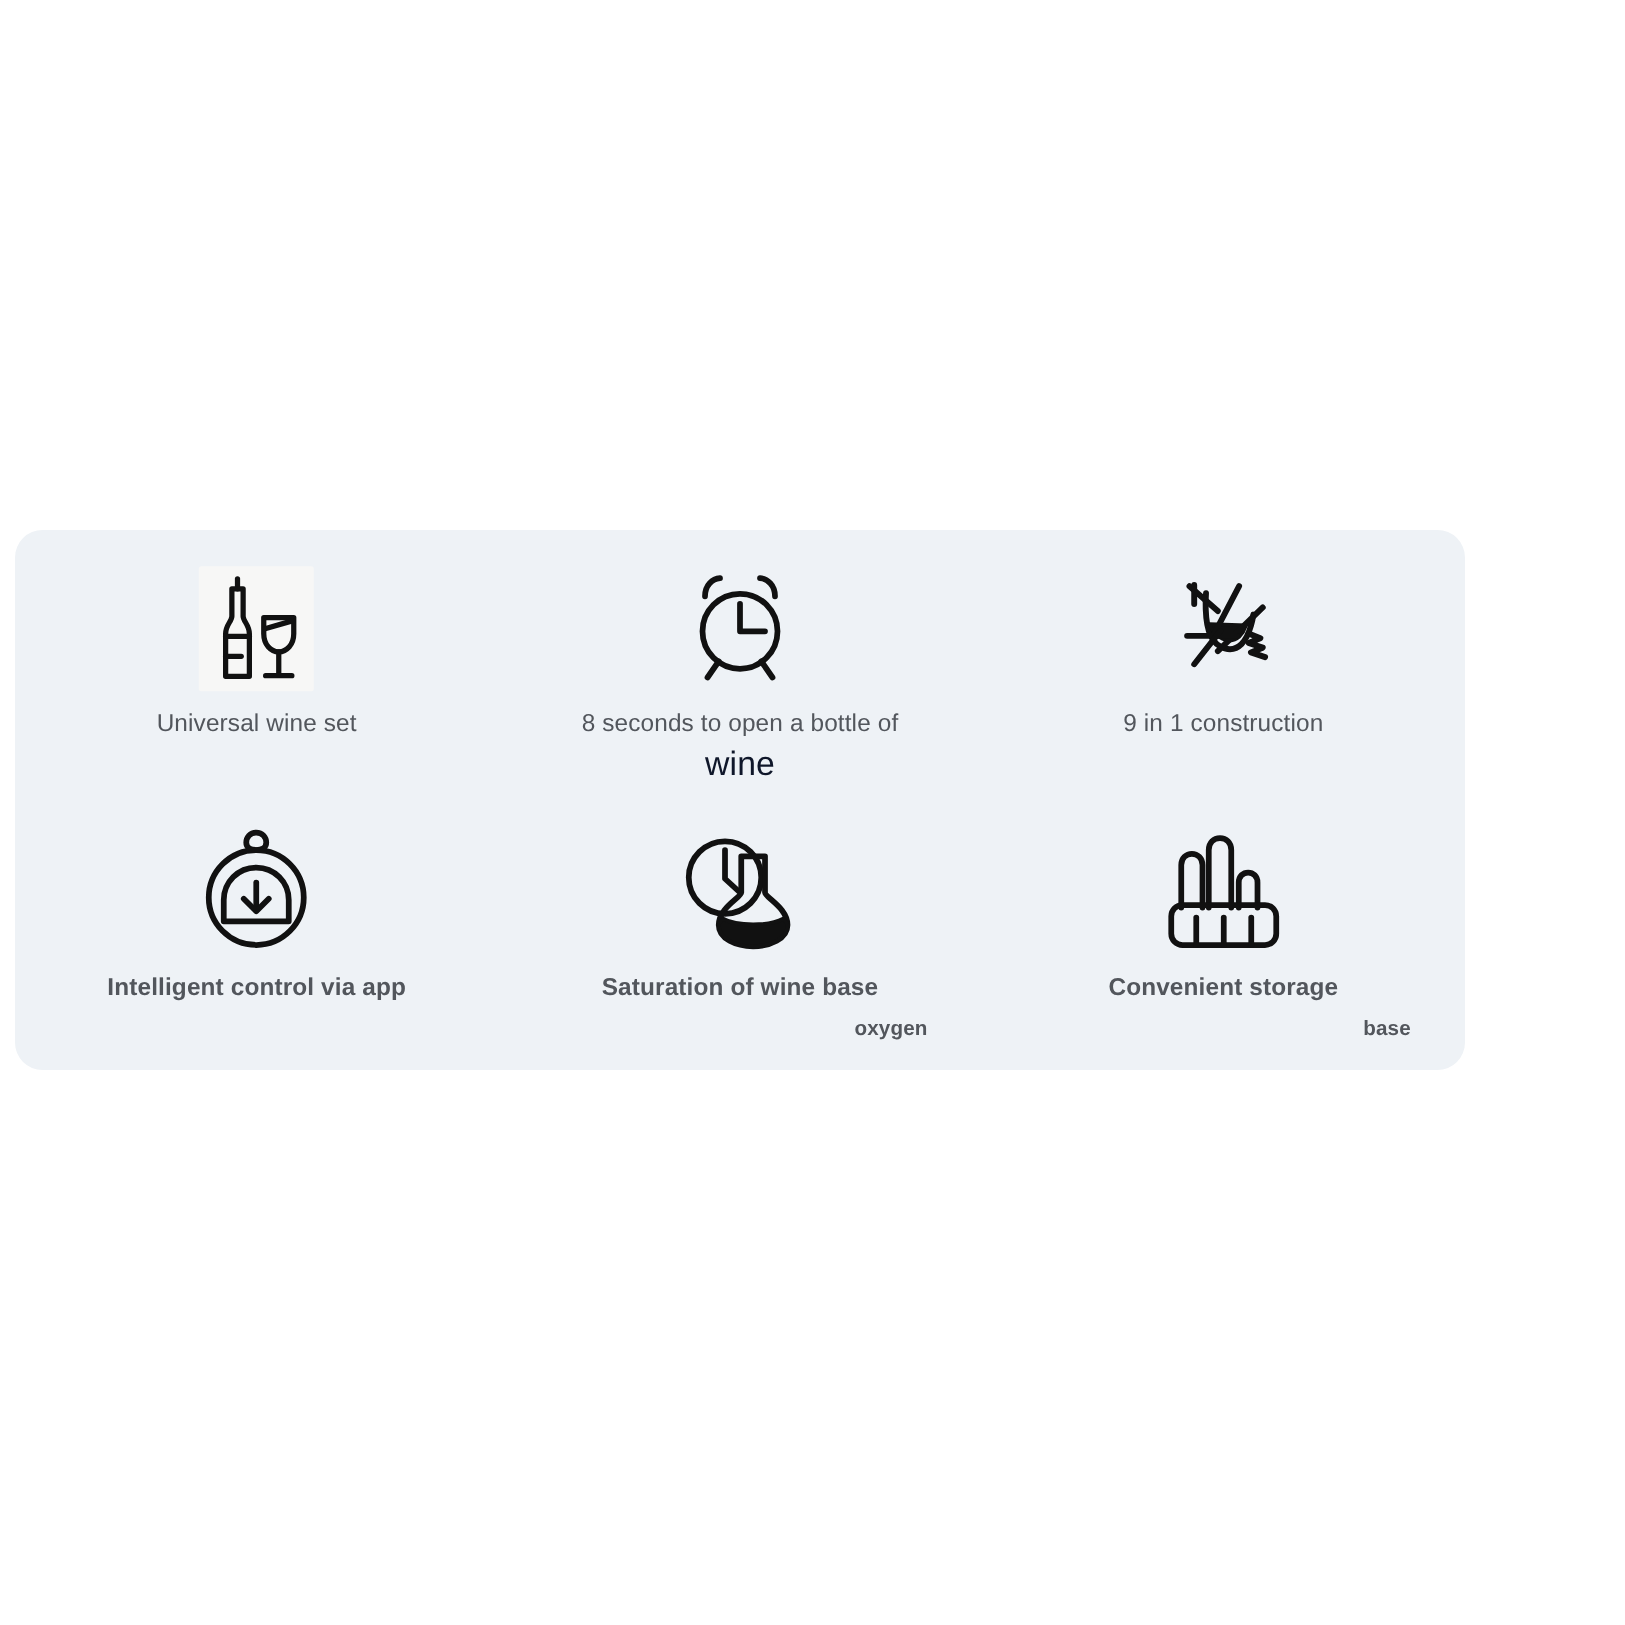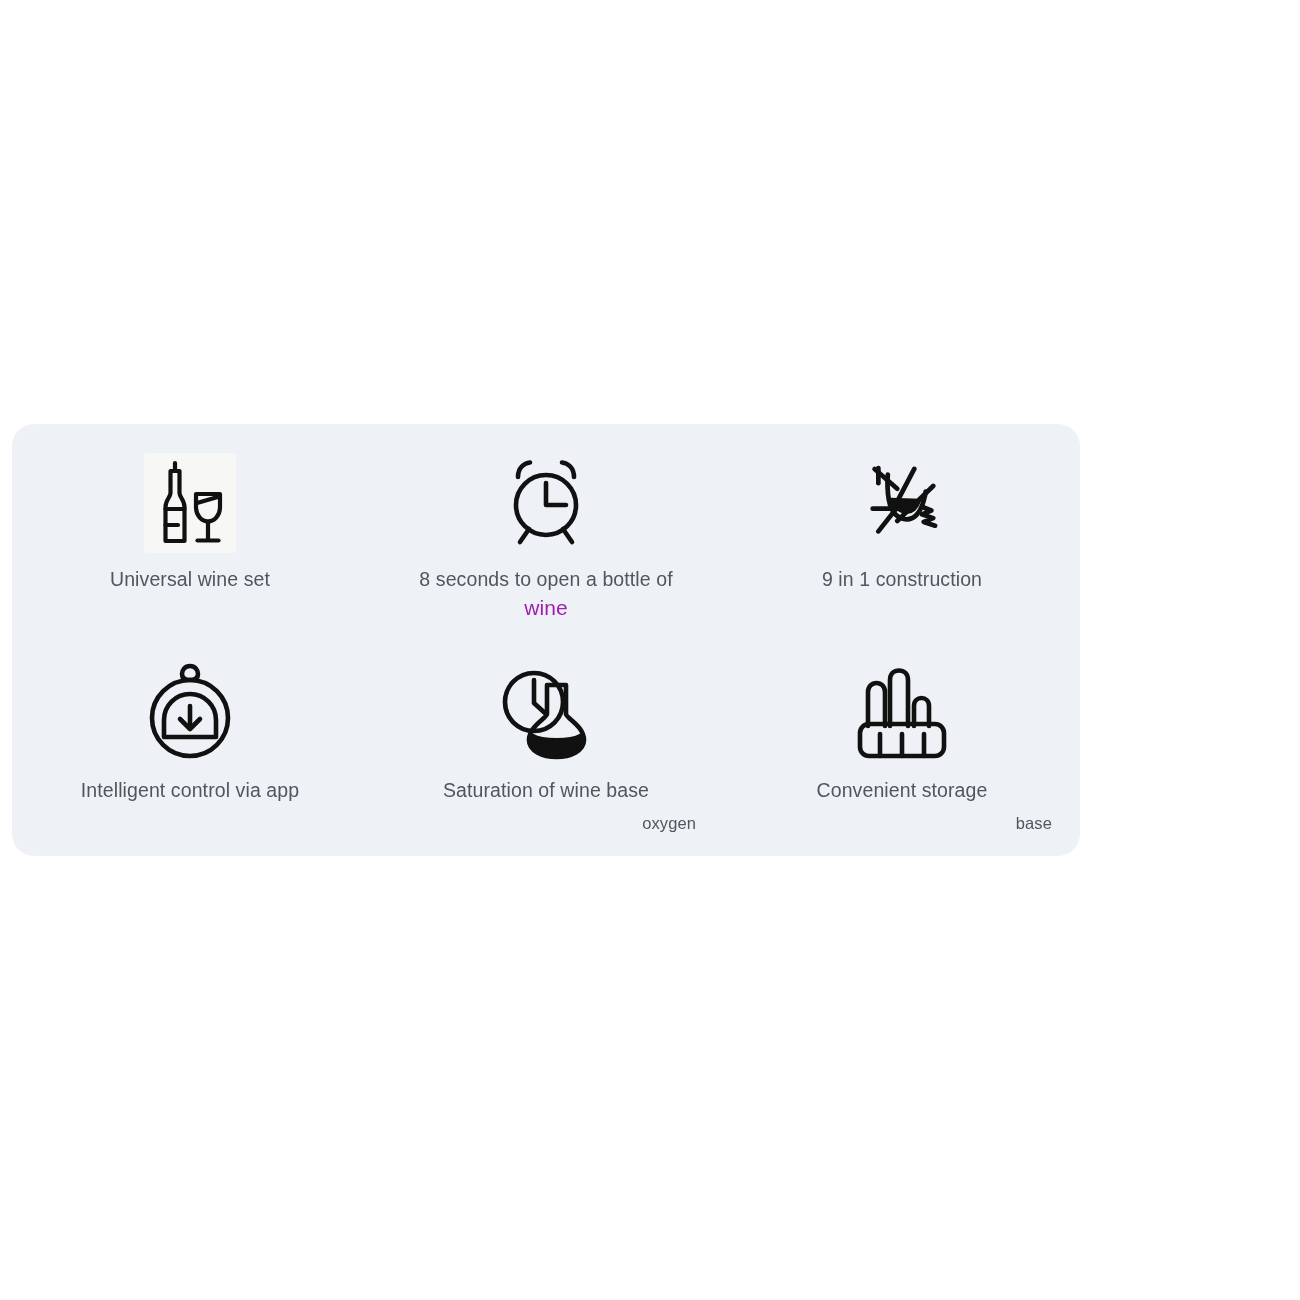--- a/index.html
+++ b/index.html
@@ -13,21 +13,21 @@
     background: #ffffff;
     font-family: "Liberation Sans", sans-serif;
     overflow: hidden;
     position: relative;
   }
 
   #features-card {
     position: absolute;
     left: 12px;
     top: 424px;
-    width: 1068px;
+    width: 1160px;
     height: 432px;
     background: #eef2f6;
     border-radius: 22px;
     box-sizing: border-box;
   }
 
   .grid {
     position: absolute;
     inset: 0;
     display: grid;
@@ -77,30 +77,30 @@
     color: #52565c;
     font-size: 19.5px;
     line-height: 1.25;
     letter-spacing: 0.1px;
   }
   .label-2 {
     display: block;
     margin-top: 4px;
   }
   .label-2.emph {
-    color: #a21caf;
-    font-size: 21px;
+    color: #0f172a;
+    font-size: 27px;
   }
   .label-2.small {
     color: #52565c;
     font-size: 16.5px;
     margin-top: 11px;
     text-align: right;
   }
-  .feature.row2 .label { margin-top: 18px; }
+  .feature.row2 .label { margin-top: 18px; font-weight: bold; }
 </style>
 </head>
 <body>
 
 <div id="features-card">
   <div class="grid">
 
     <div class="feature row1">
       <div class="icon-wrap has-backdrop">
         <svg width="92" height="96" viewBox="0 0 92 96" fill="none" stroke="#111111" stroke-width="4.2" stroke-linecap="round" stroke-linejoin="round">

